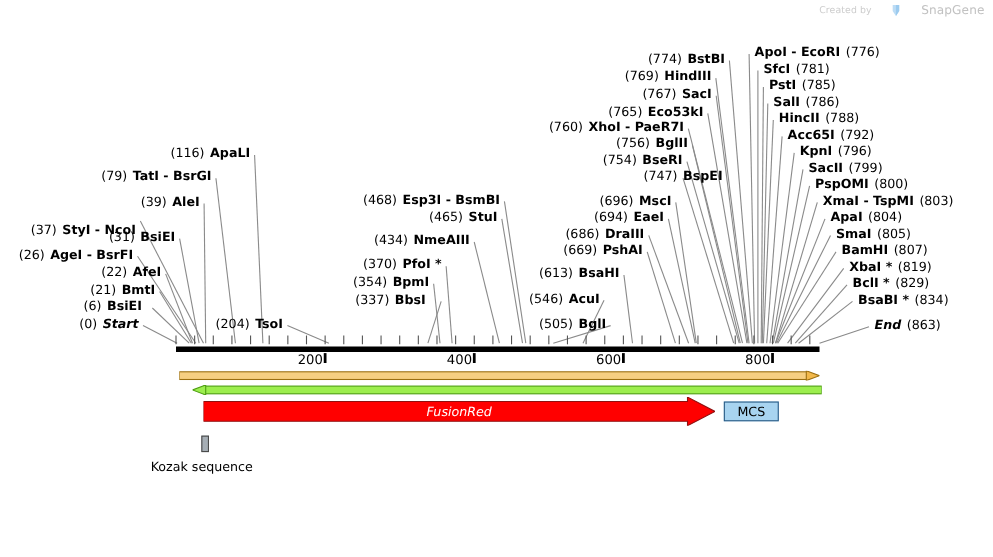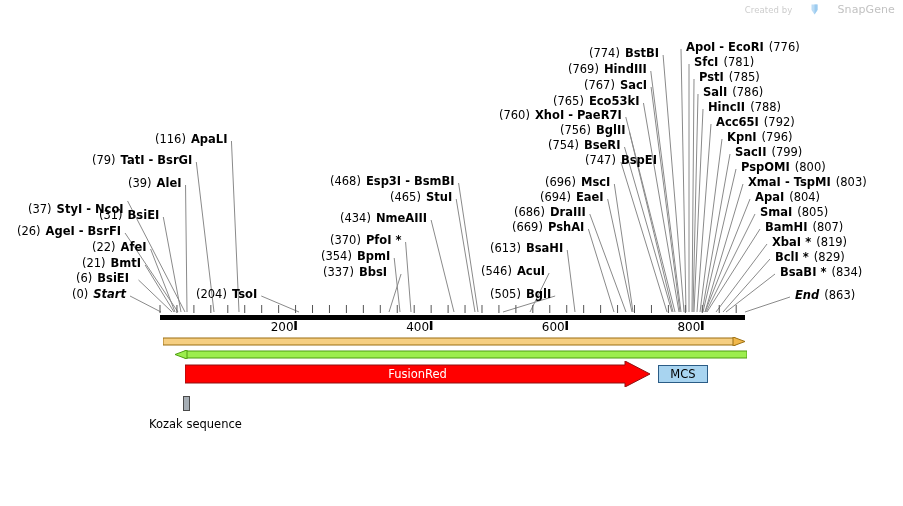--- a/index.html
+++ b/index.html
@@ -143,41 +143,41 @@
     left: 185px;
     top: 361px;
     width: 465px;
     height: 26px;
     display: flex;
     align-items: center;
     justify-content: center;
     color: #ffffff;
     font-size: 11.5px;
     pointer-events: none;
+    font-style: italic;
   }
 
   
   .kozak-mark {
     position: absolute;
     left: 183px;
     top: 396px;
     width: 7px;
     height: 15px;
     background: #a6aeb5;
     border: 1px solid #4a4a4a;
     box-sizing: border-box;
   }
   .kozak-label {
     position: absolute;
     left: 137px;
     top: 417px;
     font-size: 11.5px;
     color: #000;
     white-space: nowrap;
-    margin-left: 12px;
   }
 
   
   .map-title {
     position: absolute;
     left: 0;
     top: 466px;
     width: 903px;
     text-align: center;
     font-size: 13.5px;

